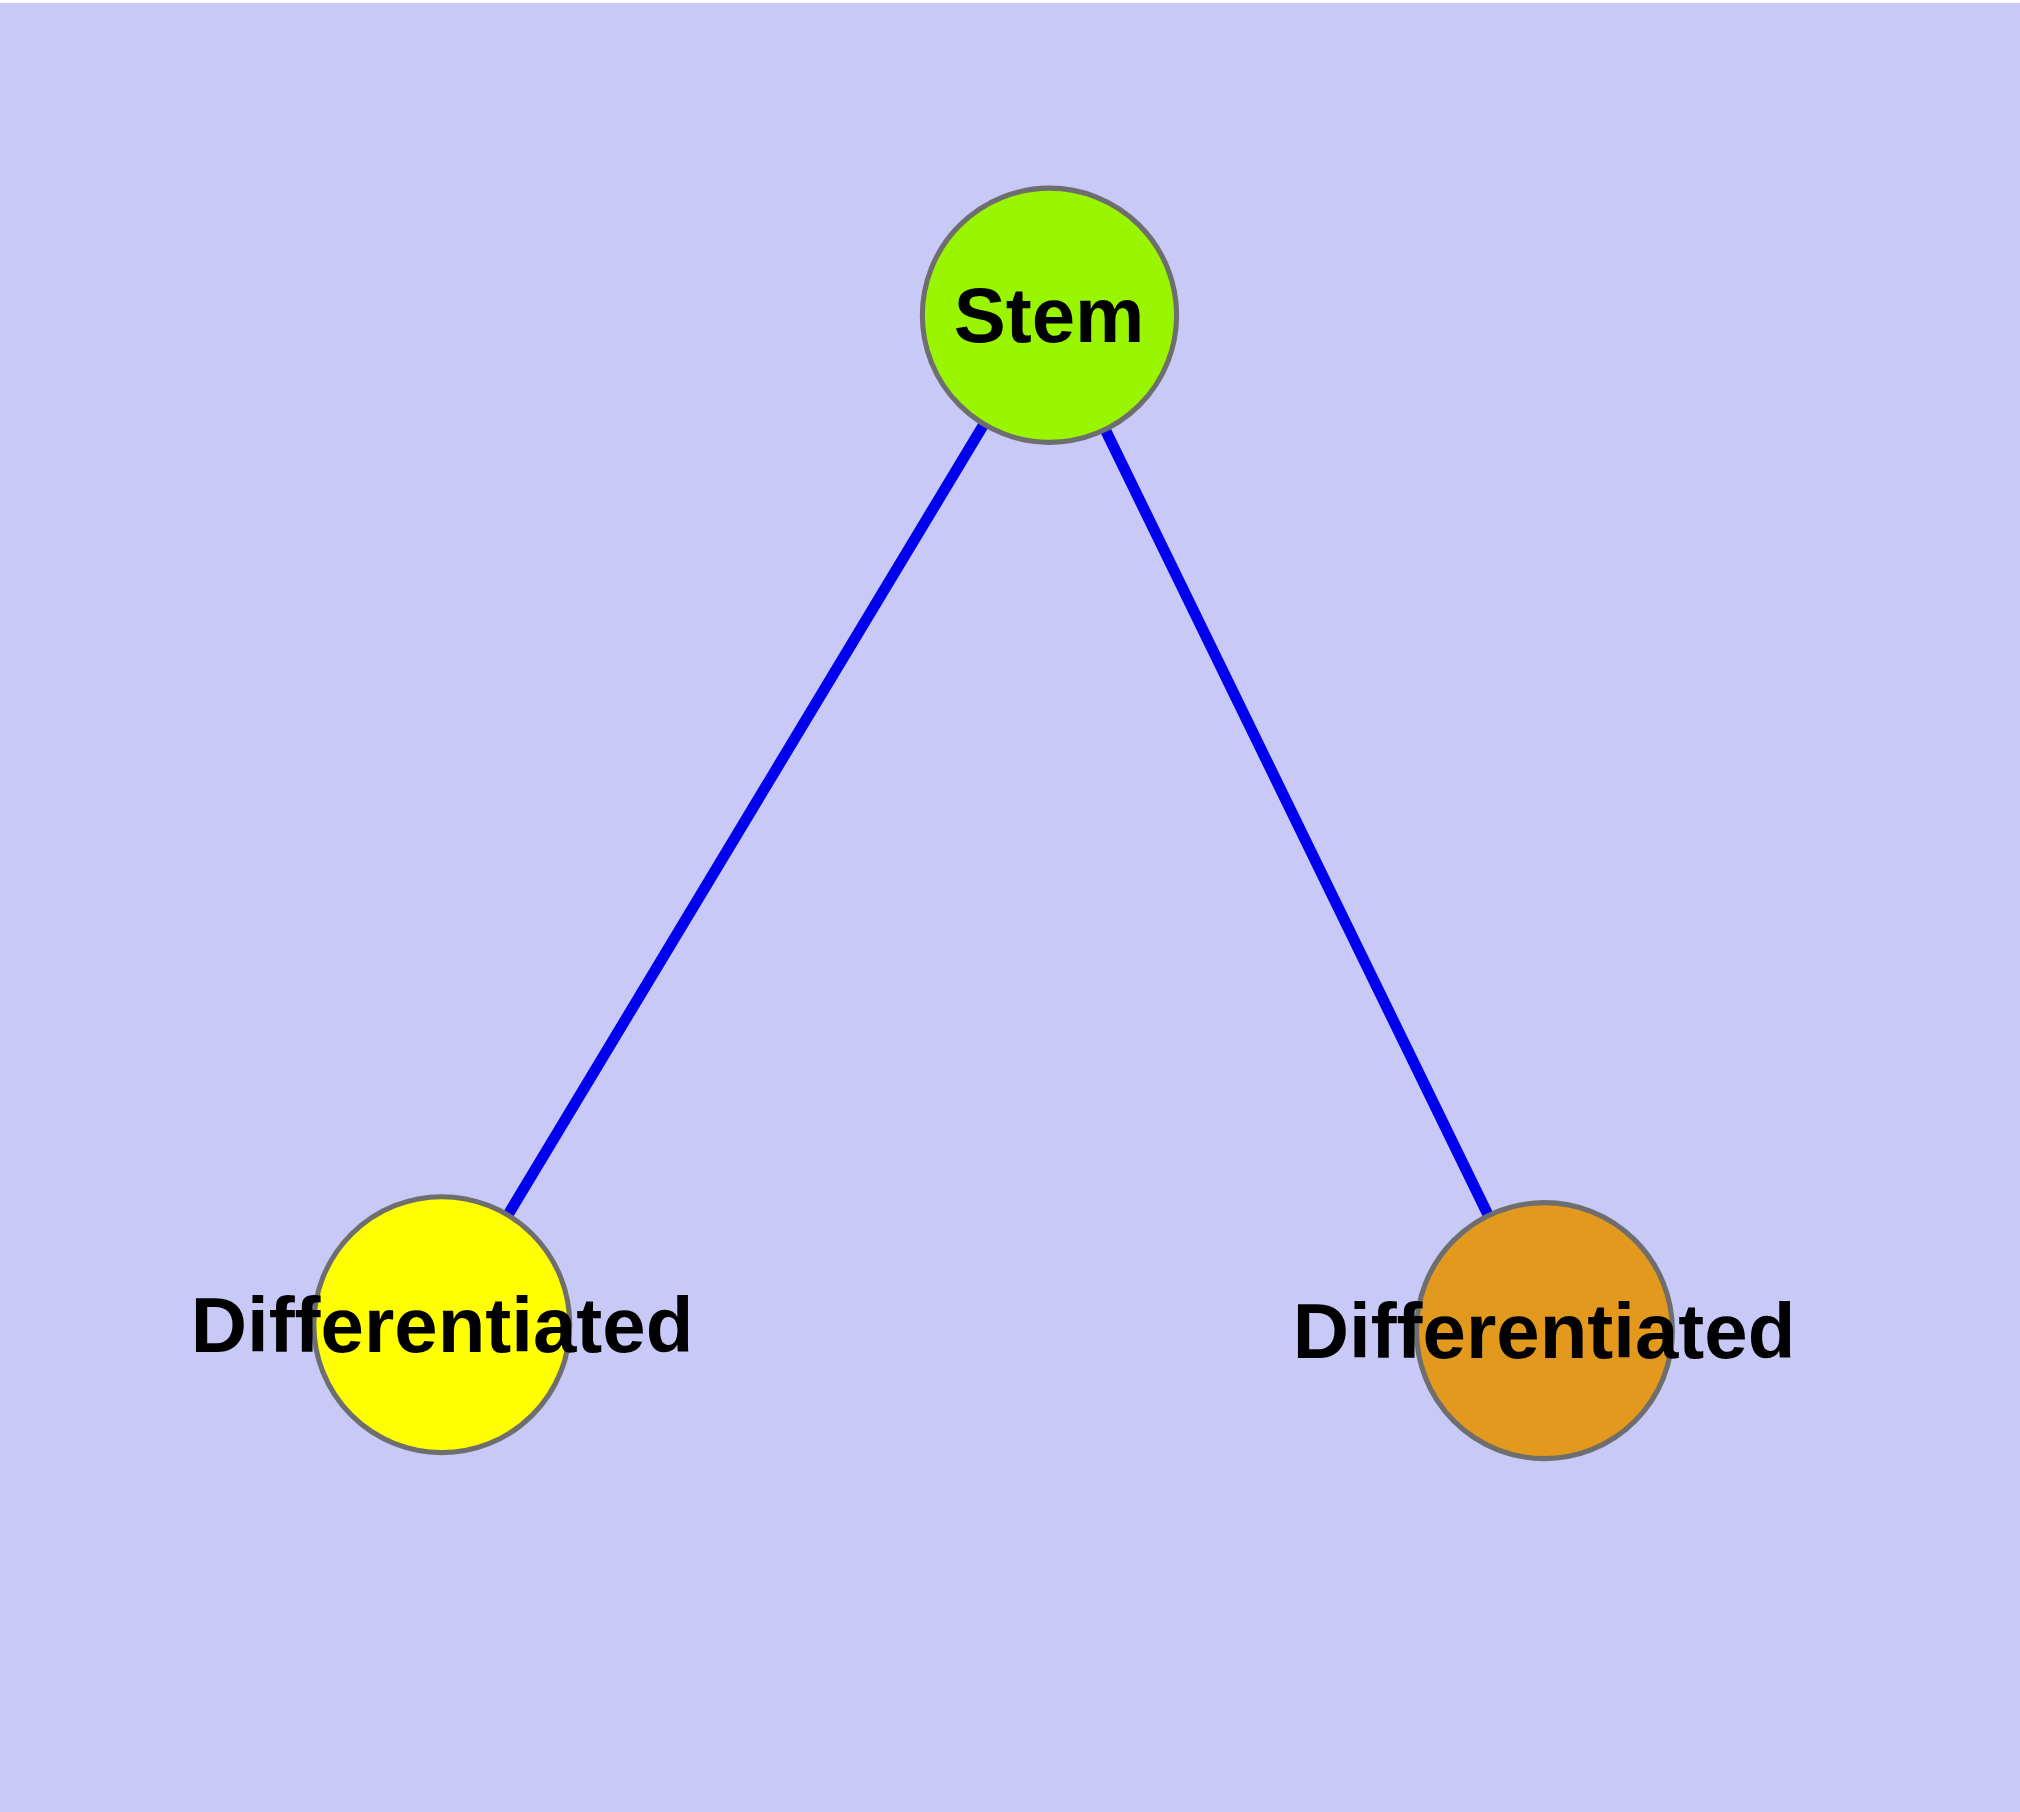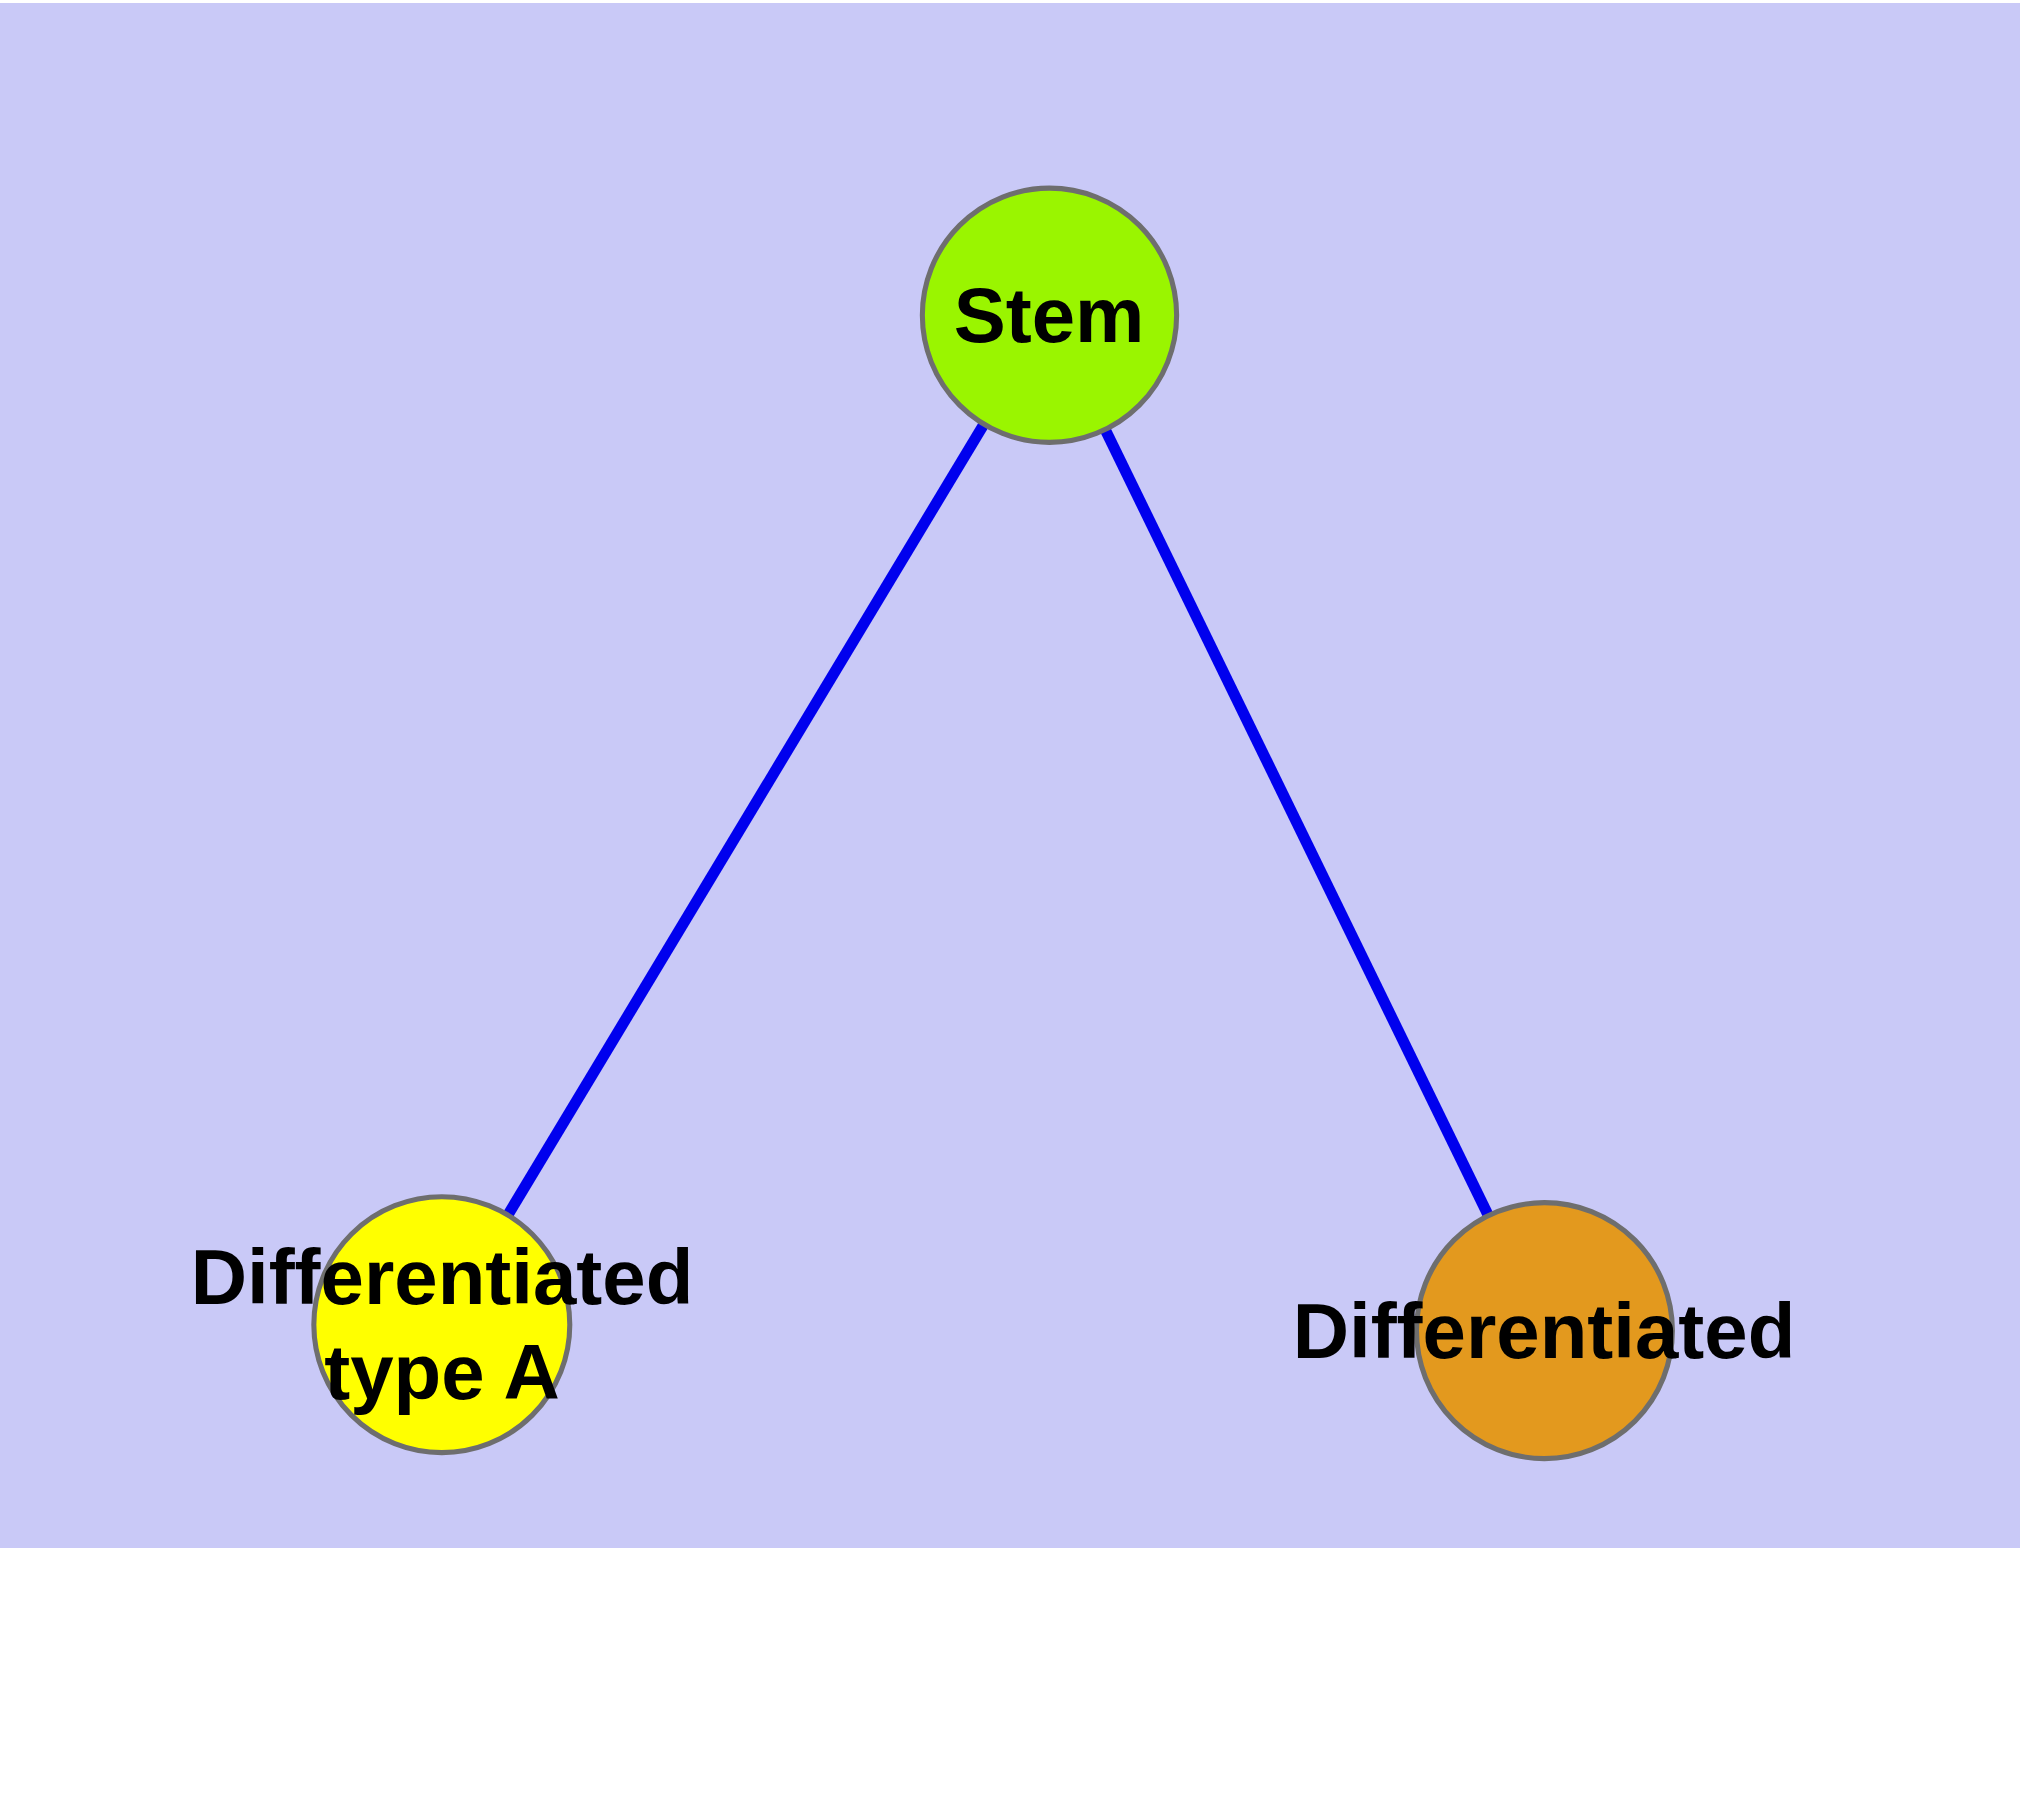--- a/index.html
+++ b/index.html
@@ -42,40 +42,39 @@
     font-size: 78px;
     line-height: 95px;
     color: #000000;
     white-space: nowrap;
     letter-spacing: 0px;
   }
 </style>
 </head>
 <body>
 
-<div class="stage" style="width: 2021px; height: 1548px; border-radius: 9px;">
+<div class="stage" style="width: 2021px; height: 1812px; border-radius: 9px;">
 
   <div class="diagram-bg" style="background: rgb(201, 201, 247);"></div>
   <div class="top-margin-strip" style="background: rgb(255, 255, 255);"></div>
 
   <svg class="graph" viewBox="0 0 2384 2138">
     <line stroke-linecap="butt" x1="1238" y1="372" x2="521" y2="1563" stroke="#0000EE" stroke-width="13"></line>
     <line stroke-linecap="butt" x1="1238" y1="372" x2="1822" y2="1570" stroke="#0000EE" stroke-width="13"></line>
     <circle cx="1238" cy="372" r="150" fill="#9AF500" stroke="#6E6E6E" stroke-width="6"></circle>
     <circle cx="521" cy="1563" r="151" fill="#FFFF00" stroke="#6E6E6E" stroke-width="6"></circle>
     <circle cx="1822" cy="1570" r="151" fill="#E3991E" stroke="#6E6E6E" stroke-width="6"></circle>
   </svg>
 
   <div class="node-label" style="left: 1049px; top: 315px; color: rgb(0, 0, 0);">
     <div>Stem</div>
   </div>
 
   <div class="node-label" style="left: 442px; top: 1325px; color: rgb(0, 0, 0);">
     <div>Differentiated</div>
-    <div>type A</div>
   </div>
 
   <div class="node-label" style="left: 1544px; top: 1331px; color: rgb(0, 0, 0);">
     <div>Differentiated</div>
   </div>
 
 </div>
 
 
 </body></html>

